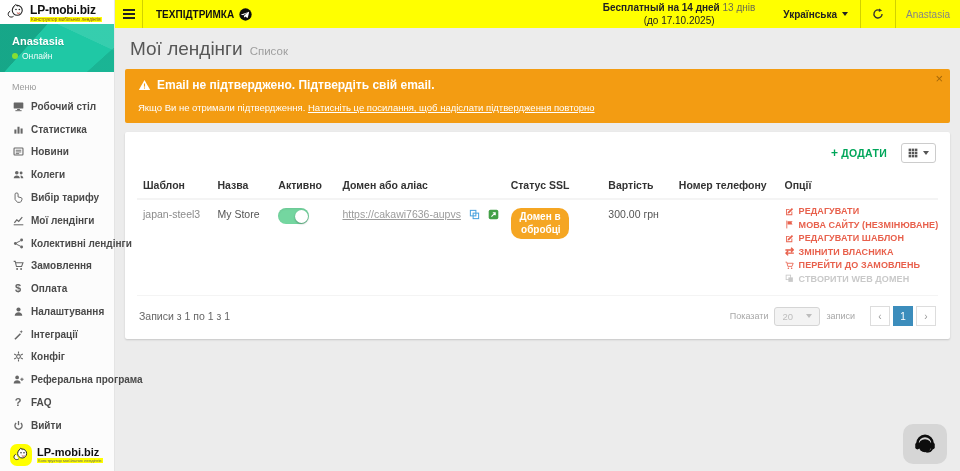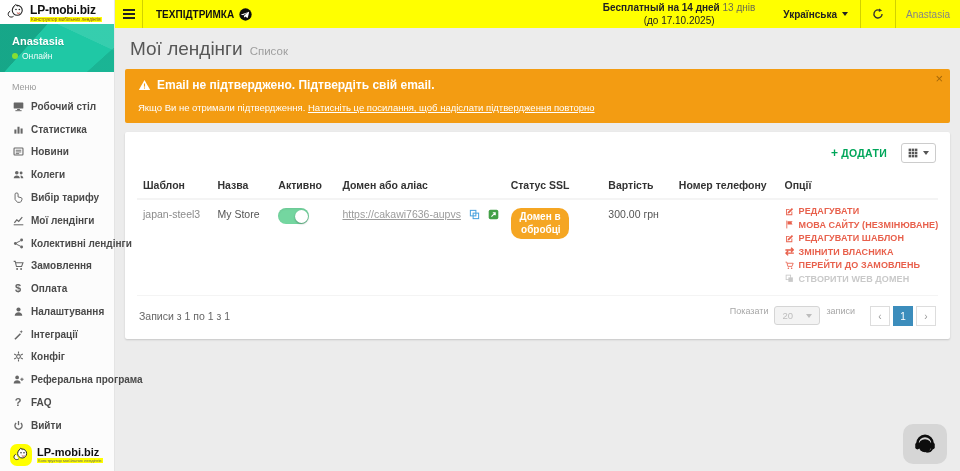--- a/index.html
+++ b/index.html
@@ -104,21 +104,21 @@
   .opts { list-style:none; margin-top:-2px; }
   .opts li { display:flex; align-items:center; gap:4px; color:var(--optlink,#e8604c); font-size:9px;
              font-weight:bold; margin-bottom:3.5px; cursor:pointer; letter-spacing:.1px; white-space:nowrap; }
   .opts li .ico { width:10px; height:10px; color:var(--optlink,#e8604c); }
   .opts li .ico svg { width:9px; height:9px; }
   .opts li.disabled { color:#c9c9c9; cursor:default; }
   .opts li.disabled .ico { color:#c9c9c9; }
 
   .card-footer { display:flex; justify-content:space-between; align-items:center; padding:10px 2px 13px; }
   .records { font-size:10.5px; color:#666; }
-  .pager-zone { display:flex; align-items:flex-start; gap:6px; font-size:9px; color:#a7a7a7; }
+  .pager-zone { display:flex; align-items:center; gap:6px; font-size:9px; color:#a7a7a7; }
   .pagesize { display:flex; align-items:center; justify-content:space-between; gap:9px; min-width:46px;
               border:1px solid #d5d5d5; background:#f3f3f3; color:#bdbdbd; border-radius:3px;
               padding:3px 7px; font-size:9.5px; cursor:pointer; }
   .pager { display:flex; margin-left:9px; }
   .pager button { min-width:20px; height:20px; border:1px solid #ddd; background:#fff; color:#999;
                   font-size:10px; cursor:pointer; display:flex; align-items:center; justify-content:center; }
   .pager button + button { margin-left:3px; }
   .pager button.active { background:var(--pager-blue,#3c8dbc); border-color:var(--pager-blue,#3c8dbc); color:#fff; }
 
   .chat-fab { position:absolute; right:13px; bottom:7px; width:44px; height:40px; border:0; border-radius:10px;

